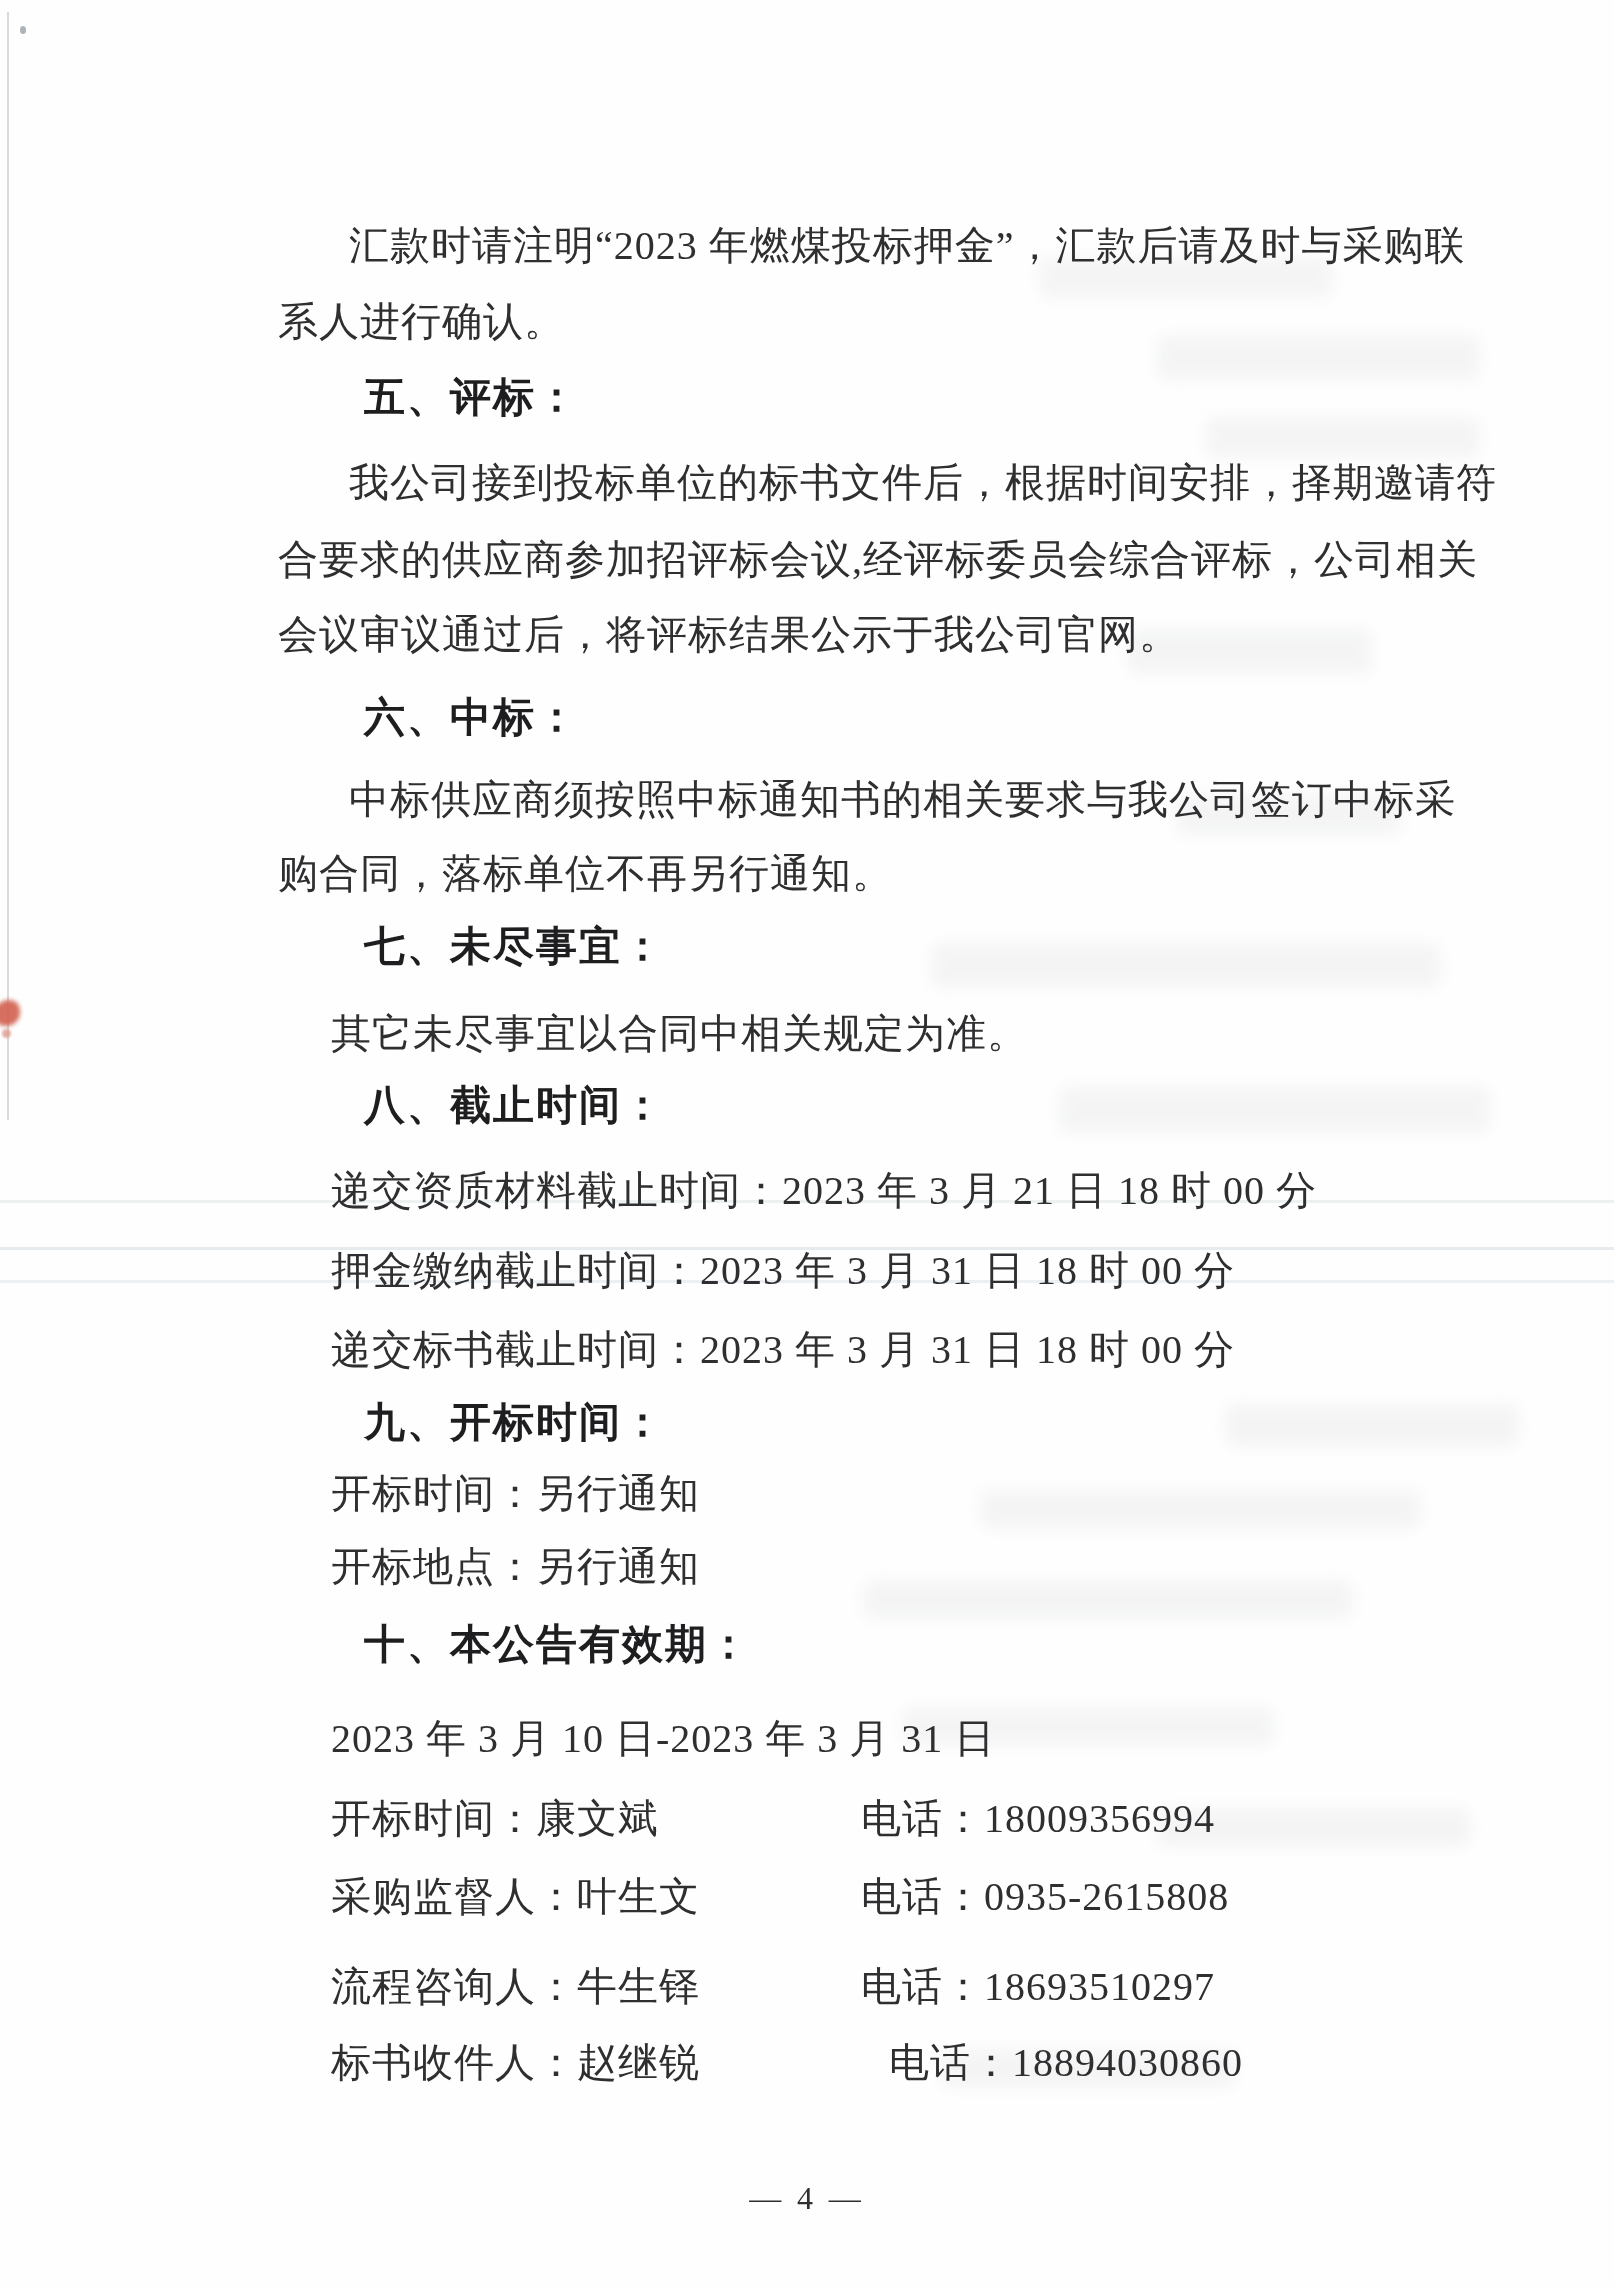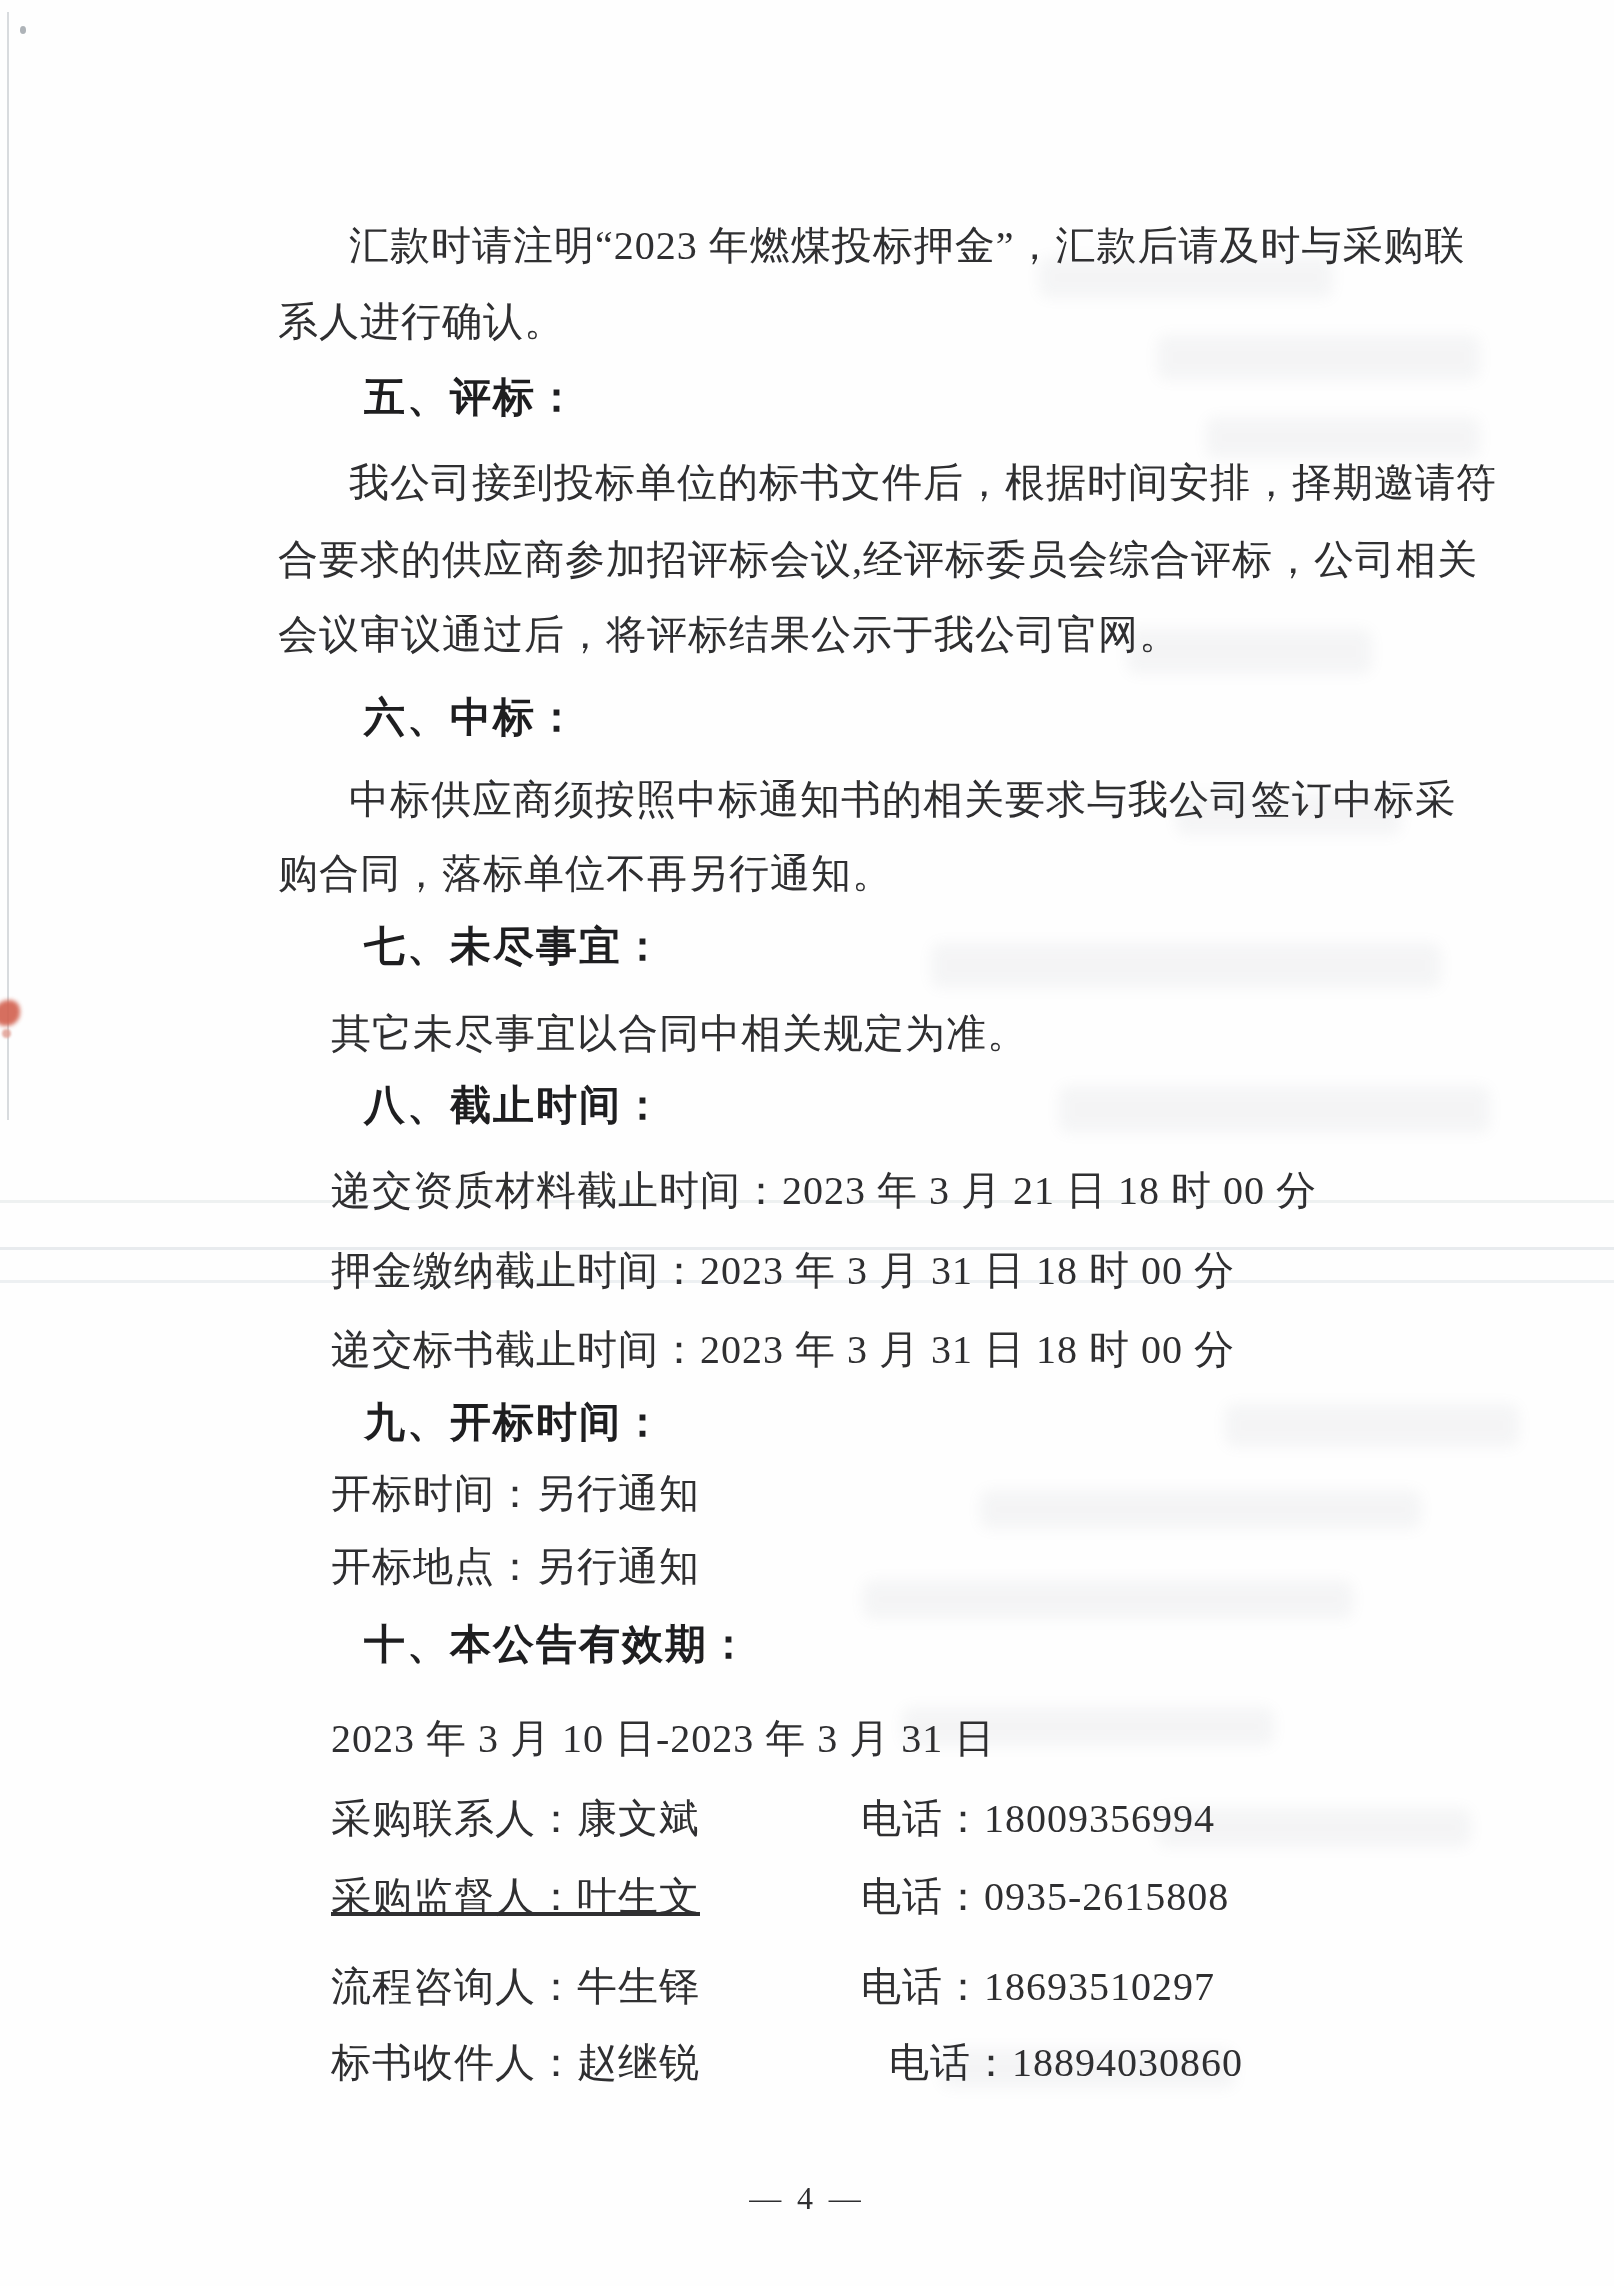--- a/index.html
+++ b/index.html
@@ -137,25 +137,25 @@
   <div class="line" style="top:1322px; left:331px;">递交标书截止时间：2023 年 3 月 31 日 18 时 00 分</div>
 
   <div class="line heading" style="top:1395px; left:345px;text-align:right;">九、开标时间：</div>
   <div class="line" style="top:1466px; left:331px;">开标时间：另行通知</div>
   <div class="line" style="top:1539px; left:331px;">开标地点：另行通知</div>
 
   <div class="line heading" style="top:1617px; left:345px;">十、本公告有效期：</div>
   <div class="line" style="top:1711px; left:331px;">2023 年 3 月 10 日-2023 年 3 月 31 日</div>
 
   <div class="line" style="top:1791px; left:0; width:1614px;">
-    <span style="position:absolute; left:331px;">采购联系人：康文斌</span>
+    <span style="position:absolute; left:331px;">开标时间：康文斌</span>
     <span style="position:absolute; left:861px;">电话：18009356994</span>
   </div>
   <div class="line" style="top:1869px; left:0; width:1614px;">
-    <span style="position:absolute; left:331px;text-decoration:underline;">采购监督人：叶生文</span>
+    <span style="position:absolute; left:331px;">采购监督人：叶生文</span>
     <span style="position:absolute; left:861px;">电话：0935-2615808</span>
   </div>
   <div class="line" style="top:1959px; left:0; width:1614px;">
     <span style="position:absolute; left:331px;">流程咨询人：牛生铎</span>
     <span style="position:absolute; left:861px;">电话：18693510297</span>
   </div>
   <div class="line" style="top:2035px; left:0; width:1614px;">
     <span style="position:absolute; left:331px;">标书收件人：赵继锐</span>
     <span style="position:absolute; left:861px;margin-left:28px;">电话：18894030860</span>
   </div>

